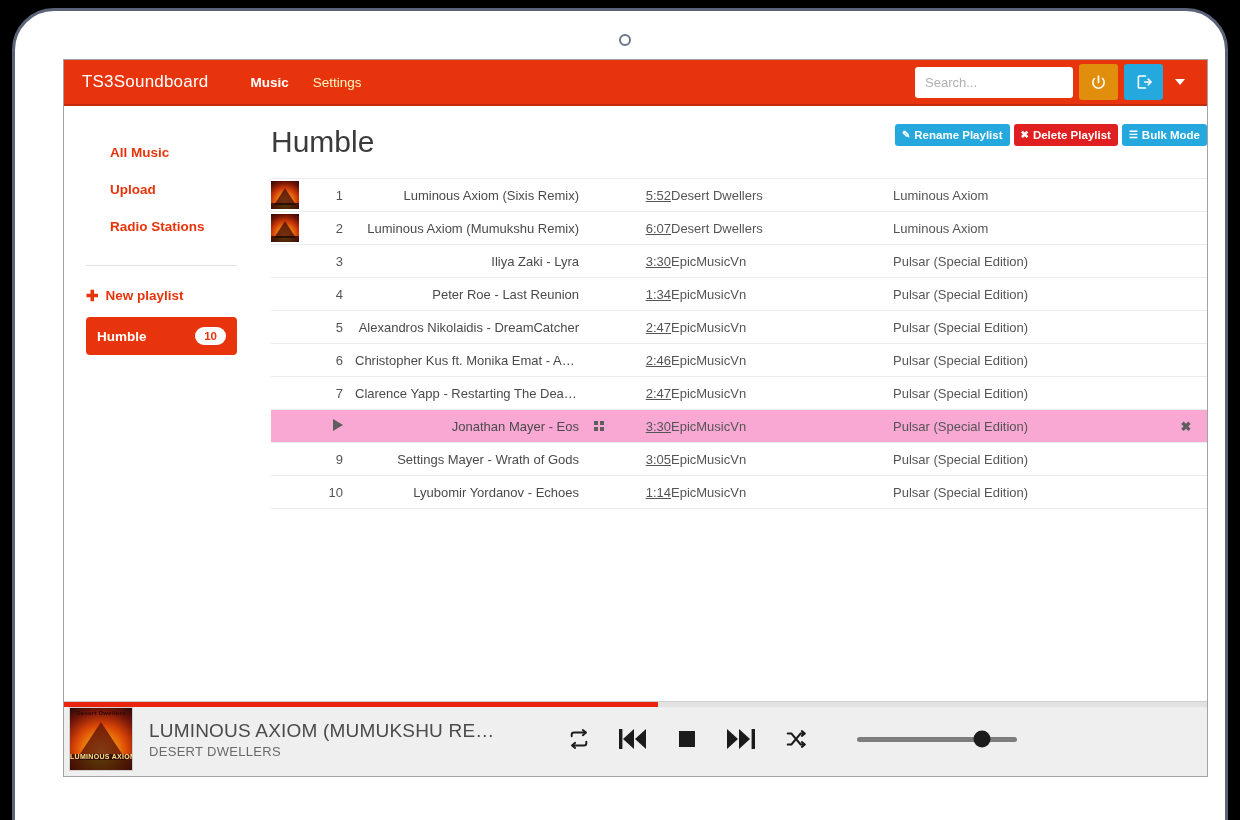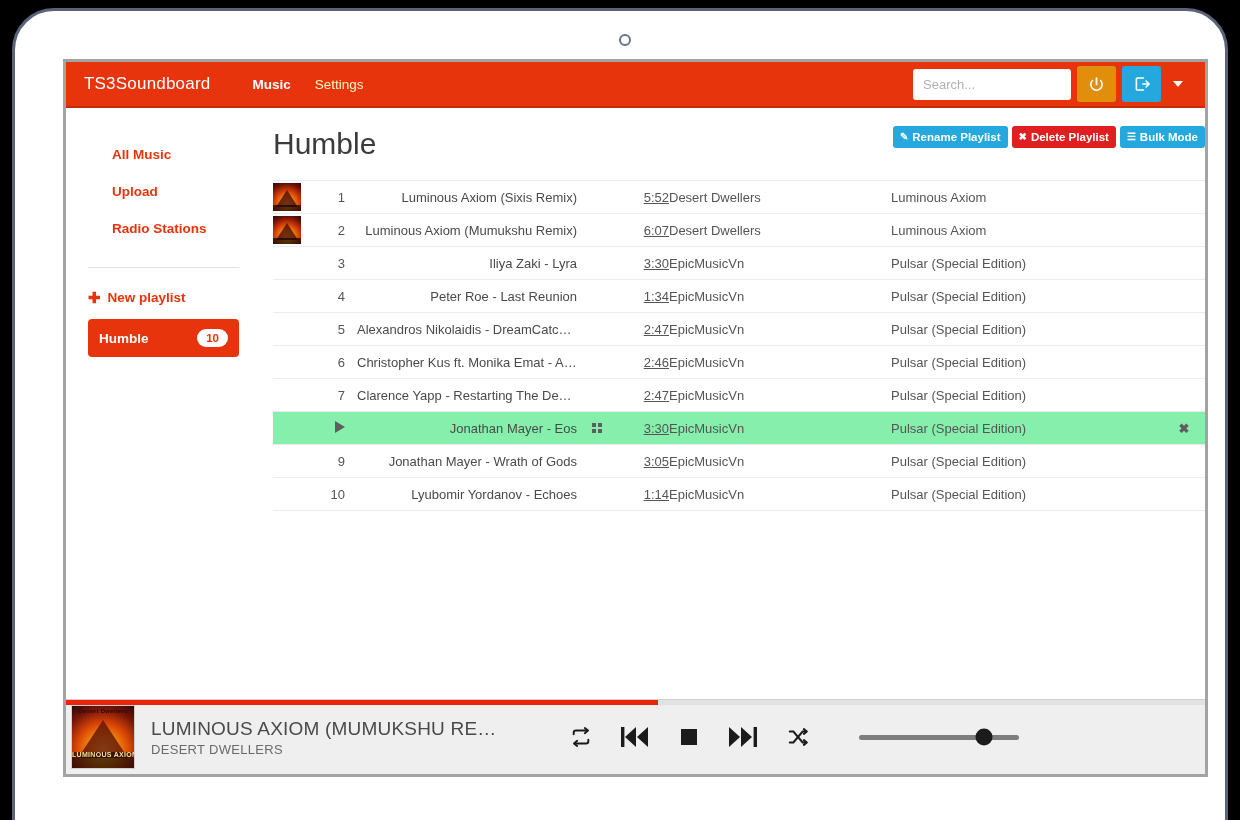--- a/index.html
+++ b/index.html
@@ -36,21 +36,21 @@
   }
 
   
   #app-window {
     position: absolute;
     left: 48px;
     top: 48px;
     width: 1145px;
     height: 718px;
     background: #ffffff;
-    border: 3px solid #a3a3a3;
+    border: 1px solid #a3a3a3;
     display: flex;
     flex-direction: column;
   }
 
   
   #navbar {
     height: 46px;
     background: #e8340c;
     border-bottom: 2px solid #c42b08;
     display: flex;
@@ -219,21 +219,21 @@
   #track-table { margin-top: 10px; border-top: 1px solid #ececec; }
   .track-row {
     display: flex;
     align-items: center;
     height: 33px;
     border-bottom: 1px solid #ececec;
     font-size: 13px;
     color: #4a4a4a;
     cursor: pointer;
   }
-  .track-row.hovered { background: #86efac; }
+  .track-row.hovered { background: #f9a8d4; }
 
   .col-art {
     width: 38px;
     flex-shrink: 0;
     display: flex;
     align-items: center;
     justify-content: flex-start;
   }
   .albumart {
     width: 28px; height: 28px;
@@ -541,21 +541,21 @@
                 </span>
               </div>
               <div class="col-time">3:30</div>
               <div class="col-artist">EpicMusicVn</div>
               <div class="col-album">Pulsar (Special Edition)</div>
               <div class="col-del">✖</div>
             </div>
             <div class="track-row">
               <div class="col-art"></div>
               <div class="col-num">9</div>
-              <div class="col-title">Jonathan Mayer - Wrath of Gods</div>
+              <div class="col-title">Settings Mayer - Wrath of Gods</div>
               <div class="col-grip"></div>
               <div class="col-time">3:05</div>
               <div class="col-artist">EpicMusicVn</div>
               <div class="col-album">Pulsar (Special Edition)</div>
               <div class="col-del"></div>
             </div>
             <div class="track-row">
               <div class="col-art"></div>
               <div class="col-num">10</div>
               <div class="col-title">Lyubomir Yordanov - Echoes</div>

